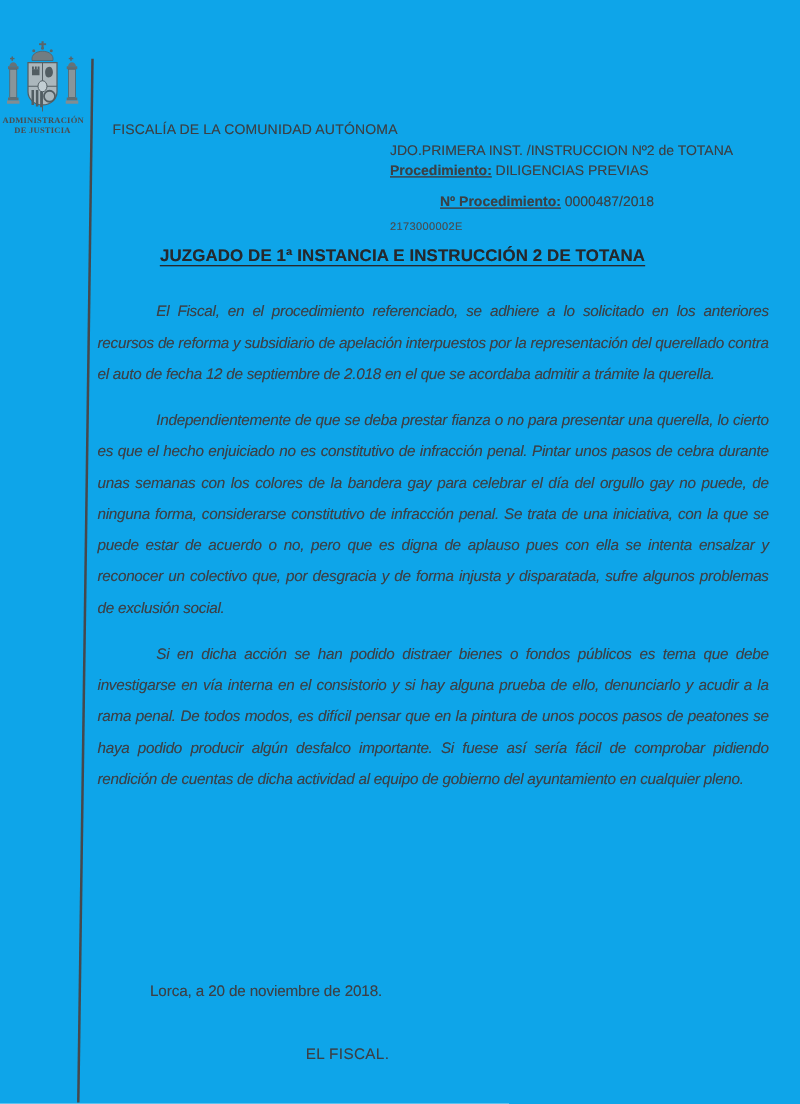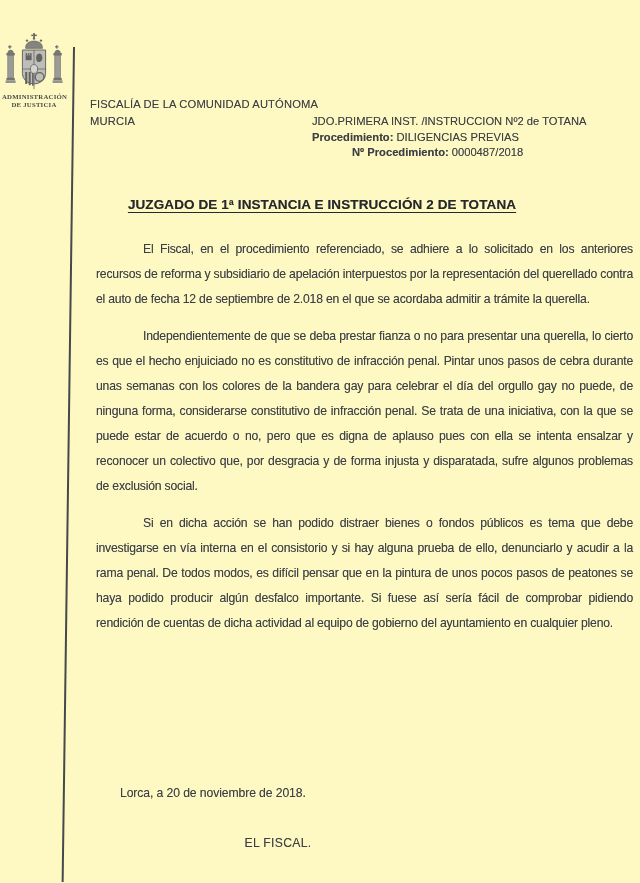--- a/index.html
+++ b/index.html
@@ -5,21 +5,21 @@
   html, body { margin: 0; padding: 0; }
   body {
     width: 640px; height: 883px;
     background: #ffffff;
     position: relative;
     overflow: hidden;
     font-family: "Liberation Sans", "DejaVu Sans", sans-serif;
   }
   .page {
     position: absolute; inset: 0;
-    background: #fef9c3;
+    background: #0ea5e9;
     color: #3d4146;
   }
 
   
   .margin-rule {
     position: absolute;
     left: 73px; top: 47px;
     width: 1.5px; height: 835px;
     background: #46484c;
     transform-origin: top center;
@@ -53,22 +53,22 @@
     color: #3c4045;
     text-shadow: 0 0 .4px rgba(60,64,69,.45);
   }
   .hdr-right {
     position: absolute;
     left: 312px; top: 114px; width: 326px;
     font-size: 11.2px; line-height: 15.5px;
     color: #3c4045;
     text-shadow: 0 0 .4px rgba(60,64,69,.45);
   }
-  .hr-line .lbl { font-weight: 700; margin-right: 3px; }
-  .hr-gap { margin-top: 0; padding-left: 40px; }
+  .hr-line .lbl { font-weight: 700; margin-right: 3px; text-decoration: underline; }
+  .hr-gap { margin-top: 10px; padding-left: 40px; }
   .hr-ref {
     font-size: 8.8px; margin-top: 3px;
     letter-spacing: .3px; color: #4a4e53;
   }
 
   
   .doc-title {
     position: absolute;
     left: 0; top: 197px; width: 644px;
     text-align: center;
@@ -77,26 +77,27 @@
     color: #26282c;
     text-decoration: underline;
     text-underline-offset: 3px;
     text-decoration-thickness: 1.4px;
     text-shadow: 0 0 .4px rgba(38,40,44,.5);
   }
 
   
   .body-text {
     position: absolute;
-    left: 96px; top: 237px; width: 537px;
+    left: 78px; top: 237px; width: 537px;
     font-size: 12.2px; line-height: 25px;
     letter-spacing: -0.2px;
     text-align: justify;
     color: #3c4046;
     text-shadow: 0 0 .4px rgba(60,64,70,.45);
+    font-style: italic;
   }
   .body-text p { margin: 0 0 12px 0; text-indent: 47px; }
 
   
   .date-line {
     position: absolute;
     left: 120px; top: 786px;
     font-size: 12.2px; letter-spacing: -0.1px;
     color: #3c4046;
     text-shadow: 0 0 .4px rgba(60,64,70,.45);
@@ -163,31 +164,31 @@
       <use href="#pillar" x="47" y="0"></use>
     </svg>
     <div class="emblem-caption">
       <div>ADMINISTRACIÓN</div>
       <div>DE JUSTICIA</div>
     </div>
   </div>
 
   <div class="hdr-left">
     <div>FISCALÍA DE LA COMUNIDAD AUTÓNOMA</div>
-    <div>MURCIA</div>
   </div>
 
   <div class="hdr-right">
     <div class="hr-line">JDO.PRIMERA INST. /INSTRUCCION Nº2 de TOTANA</div>
     <div class="hr-line">
       <span class="lbl">Procedimiento:</span><span>DILIGENCIAS PREVIAS</span>
     </div>
     <div class="hr-line hr-gap">
       <span class="lbl">Nº Procedimiento:</span><span>0000487/2018</span>
     </div>
+    <div class="hr-ref">2173000002E</div>
   </div>
 
   <div class="doc-title">JUZGADO DE 1ª INSTANCIA E INSTRUCCIÓN 2 DE TOTANA</div>
 
   <div class="body-text">
     <p>El Fiscal, en el procedimiento referenciado, se adhiere a lo solicitado en los anteriores recursos de reforma y subsidiario de apelación interpuestos por la representación del querellado contra el auto de fecha 12 de septiembre de 2.018 en el que se acordaba admitir a trámite la querella.</p>
     <p>Independientemente de que se deba prestar fianza o no para presentar una querella, lo cierto es que el hecho enjuiciado no es constitutivo de infracción penal. Pintar unos pasos de cebra durante unas semanas con los colores de la bandera gay para celebrar el día del orgullo gay no puede, de ninguna forma, considerarse constitutivo de infracción penal. Se trata de una iniciativa, con la que se puede estar de acuerdo o no, pero que es digna de aplauso pues con ella se intenta ensalzar y reconocer un colectivo que, por desgracia y de forma injusta y disparatada, sufre algunos problemas de exclusión social.</p>
     <p>Si en dicha acción se han podido distraer bienes o fondos públicos es tema que debe investigarse en vía interna en el consistorio y si hay alguna prueba de ello, denunciarlo y acudir a la rama penal. De todos modos, es difícil pensar que en la pintura de unos pocos pasos de peatones se haya podido producir algún desfalco importante. Si fuese así sería fácil de comprobar pidiendo rendición de cuentas de dicha actividad al equipo de gobierno del ayuntamiento en cualquier pleno.</p>
   </div>
 

